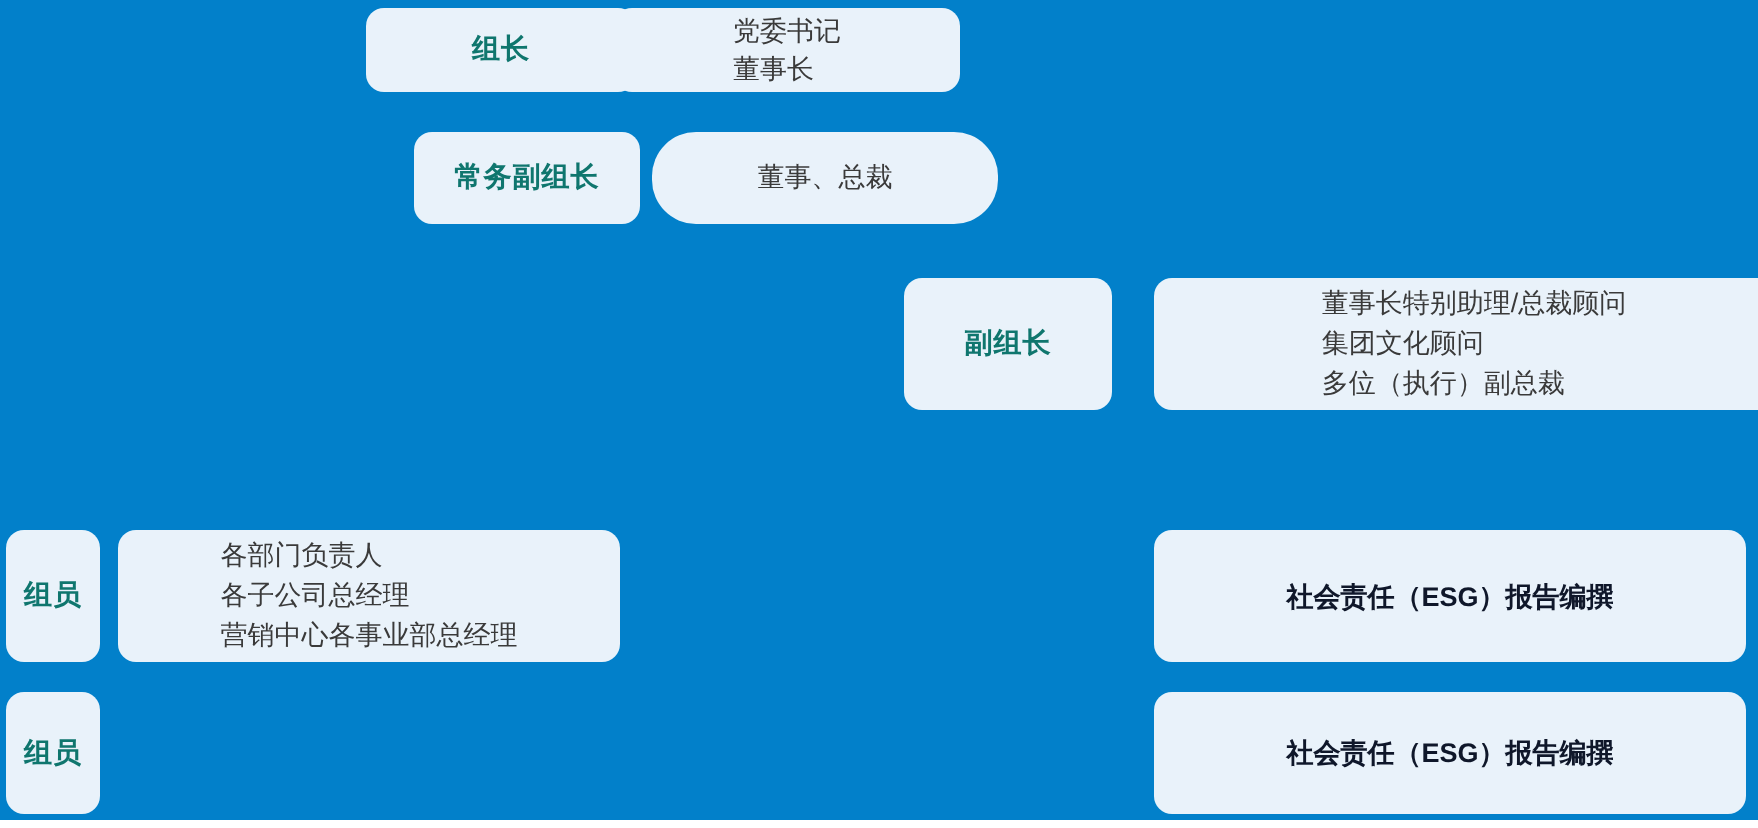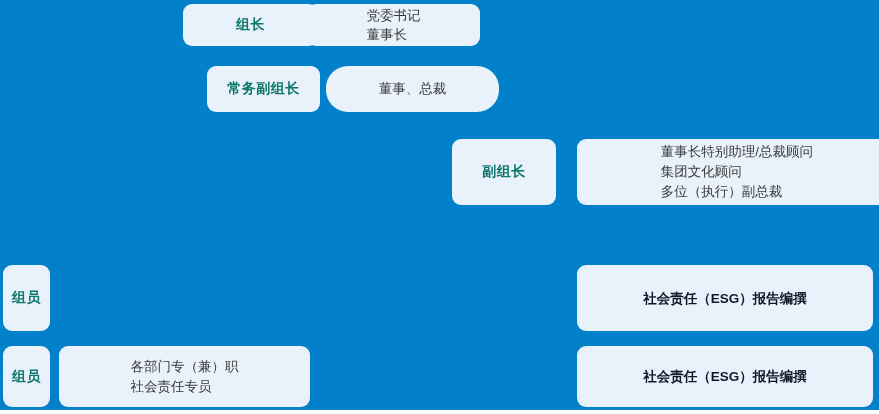--- a/index.html
+++ b/index.html
@@ -90,33 +90,34 @@
     <div class="lines">
       <div>董事长特别助理/总裁顾问</div>
       <div>集团文化顾问</div>
       <div>多位（执行）副总裁</div>
     </div>
   </div>
 
   <div class="box role b-m1-role">
     <span>组员</span>
   </div>
+  <div class="box desc b-m1-desc">
+    <div class="lines">
+      <div>各部门负责人</div>
+      <div>各子公司总经理</div>
+      <div>营销中心各事业部总经理</div>
+    </div>
+  </div>
   <div class="box esg b-esg1">
     <div class="lines">
       <div>社会责任（ESG）报告编撰</div>
     </div>
   </div>
 
   <div class="box role b-m2-role">
     <span>组员</span>
   </div>
-  <div class="box desc b-m2-desc">
-    <div class="lines">
-      <div>各部门专（兼）职</div>
-      <div>社会责任专员</div>
-    </div>
-  </div>
   <div class="box esg b-esg2">
     <div class="lines">
       <div>社会责任（ESG）报告编撰</div>
     </div>
   </div>
 </div>
 
 </body></html>

